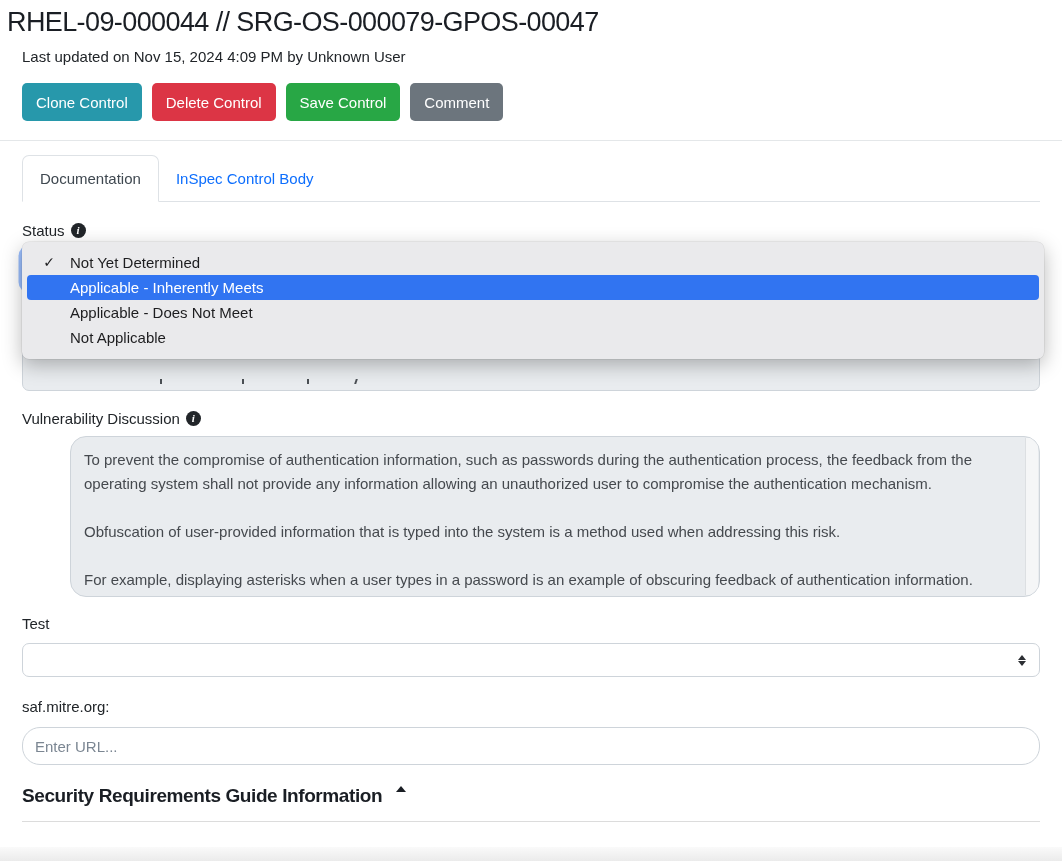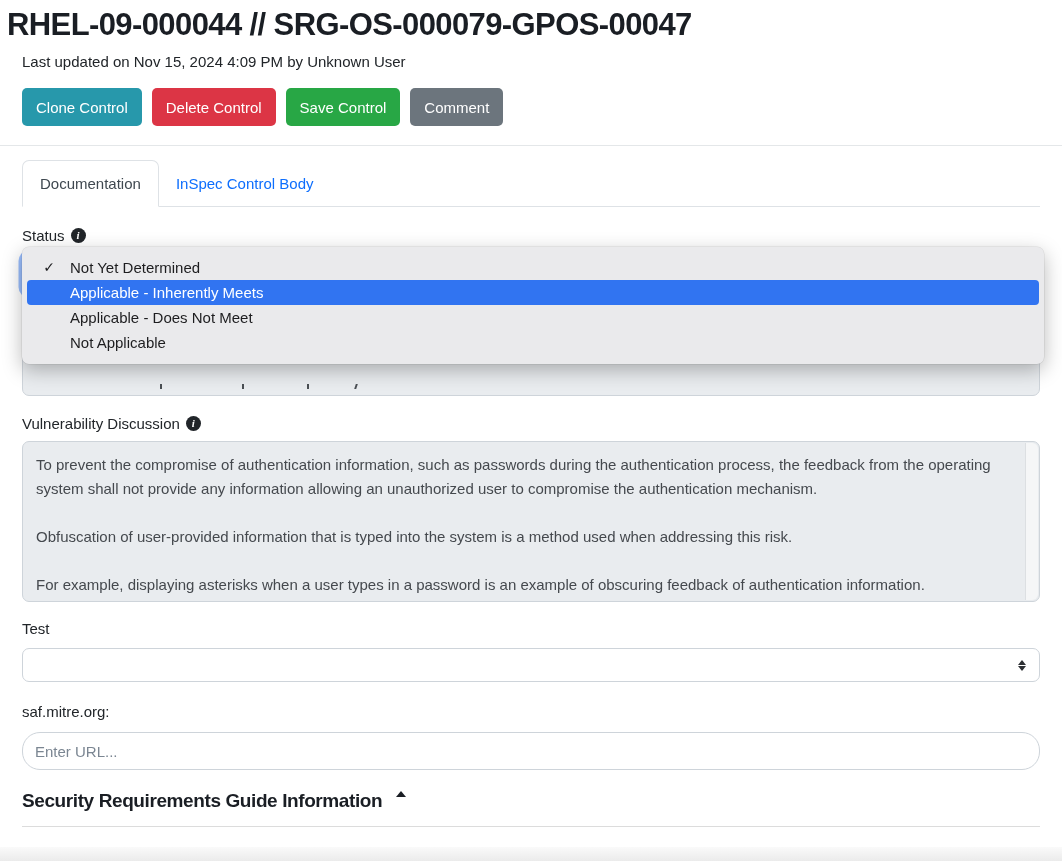--- a/index.html
+++ b/index.html
@@ -4,21 +4,21 @@
 <style>
   * { box-sizing: border-box; margin: 0; padding: 0; }
   html,body { width:1062px; height:861px; }
   body {
     font-family:"Liberation Sans","DejaVu Sans",sans-serif;
     color:#212529; background:#fff; overflow:hidden; position:relative;
   }
   .container { padding-left:22px; padding-right:22px; }
 
   h1.page-title {
-    margin:7px 0 0 7px; font-size:31px; font-weight:700; color:#1a1e24;
+    margin:7px 0 0 7px; font-size:27px; font-weight:400; color:#1a1e24;
     letter-spacing:-0.6px;
   }
   .last-updated { margin-top:10px; font-size:15px; color:#212529; }
 
   .btn-row { margin-top:18px; display:flex; gap:10px; }
   .btn {
     height:38px; padding:0 14px; border:none; border-radius:5px;
     color:#fff; font-size:15px; font-weight:500; display:flex; align-items:center; gap:7px;
     cursor:pointer;
   }
@@ -59,22 +59,22 @@
     background:#eaeaec; border-radius:7px; padding:8px 0 9px;
     box-shadow:0 6px 20px rgba(0,0,0,0.28), 0 0 0 0.5px rgba(0,0,0,0.10);
     z-index:3; font-size:15px; color:#1d1d1f;
   }
   .menu-item { height:25px; line-height:25px; padding-left:48px; position:relative; cursor:pointer; }
   .menu-item .check { position:absolute; left:12px; top:0; width:30px; text-align:center; font-size:14px; }
   .menu-item.selected { margin:0 5px; padding-left:43px; border-radius:4px; color:#fff; }
 
   .textarea-box {
     margin-top:9px; height:161px; background:#e9ecef; border:1px solid #ced4da;
-    border-radius:7px; padding:11px 30px 11px 13px; font-size:15px; line-height:24px;
-    color:#45494e; position:relative; overflow:hidden;
+    border-radius:16px; padding:11px 30px 11px 13px; font-size:15px; line-height:24px;
+    color:#45494e; position:relative; overflow:hidden;margin-left:48px;
   }
   .textarea-box p { margin-bottom:24px; }
   .textarea-box p:last-child { margin-bottom:0; }
   .scroll-strip {
     position:absolute; top:1px; bottom:1px; right:1px; width:13px;
     background:#f5f6f7; border-left:1px solid #dcdfe2; border-radius:0 6px 6px 0;
   }
 
   .test-select {
     margin-top:11px; height:34px; background:#fff; border:1px solid #ced4da; border-radius:7px;

